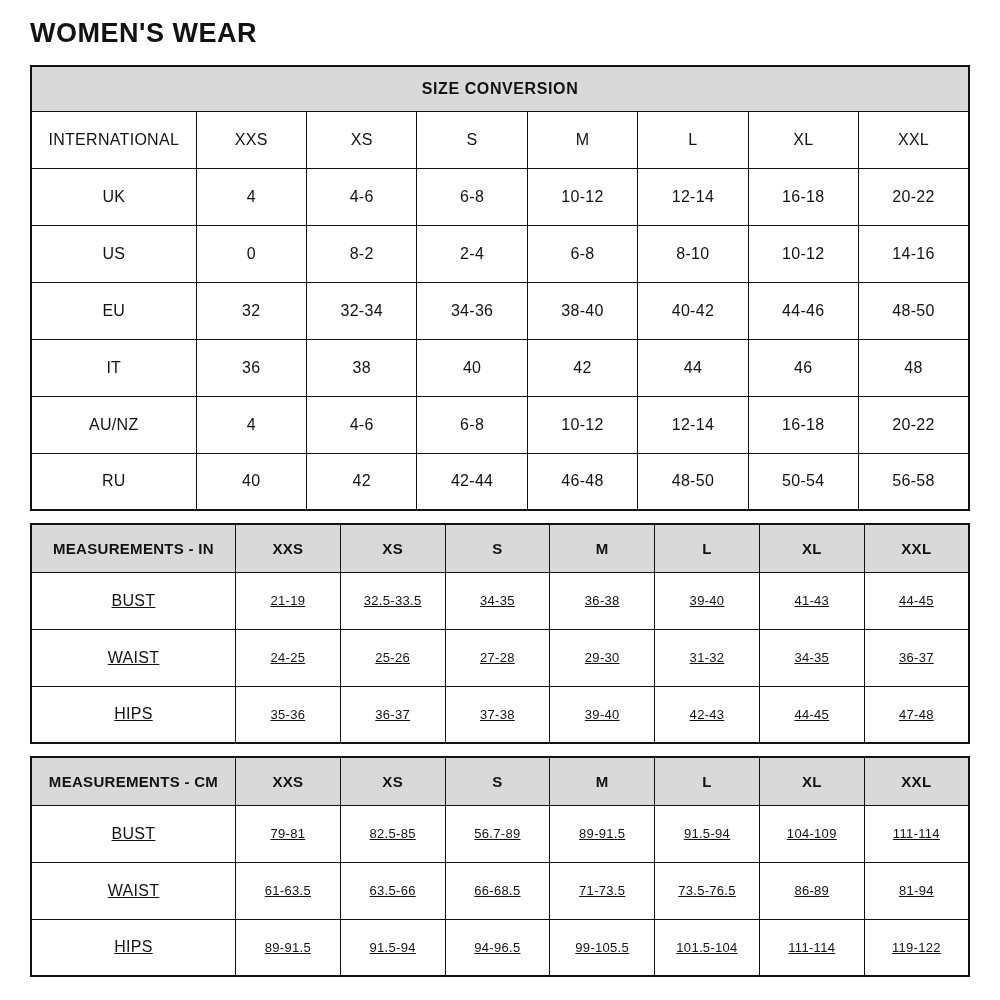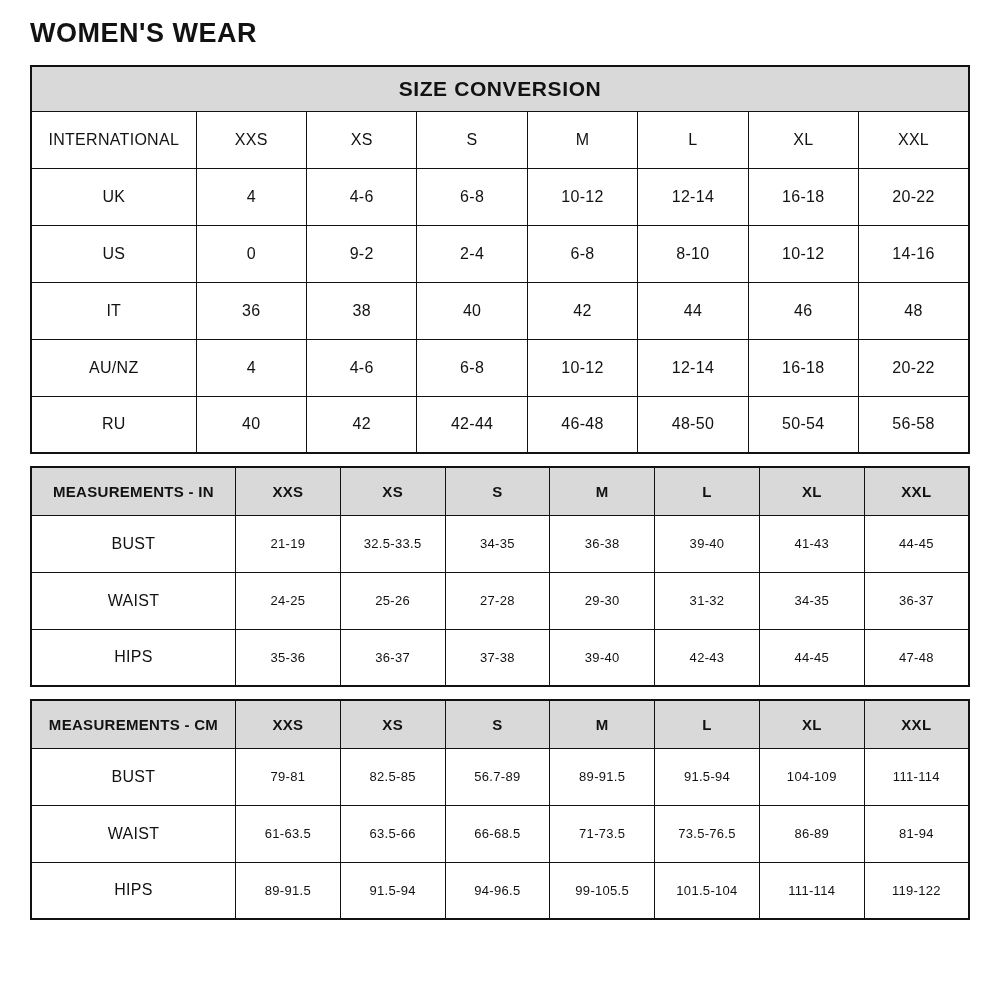--- a/index.html
+++ b/index.html
@@ -34,29 +34,29 @@
     vertical-align: middle;
     padding: 2px 4px;
     letter-spacing: 0.3px;
     overflow: hidden;
   }
   .gray { background: #d9d9d9; }
 
   
   .t1 col.col-label { width: 17.6%; }
   .t1 tr.title-row { height: 45px; }
-  .t1 td.title-cell { font-size: 21px; font-weight: bold; letter-spacing: 0.6px; }
+  .t1 td.title-cell { font-size: 16px; font-weight: bold; letter-spacing: 0.6px; }
   .t1 tr.data-row { height: 57px; margin-left: 48px; }
   .t1 td { font-size: 16px; }
 
   
   .t2 col.col-label { width: 21.8%; }
   .t2 tr.hdr-row { height: 48px; }
   .t2 tr.hdr-row td { font-size: 15px; font-weight: bold; text-align: center; }
-  .t2 tr.data-row { height: 57px; }
+  .t2 tr.data-row { height: 57px; text-decoration: underline; }
   .t2 td.label-cell { font-size: 16px; }
   .t2 td.val-sm { font-size: 13px; }
 </style>
 </head>
 <body>
 
 <div class="page">
 
   <h1 class="page-title">WOMEN'S WEAR</h1>
 
@@ -91,26 +91,36 @@
         <td>4-6</td>
         <td>6-8</td>
         <td>10-12</td>
         <td>12-14</td>
         <td>16-18</td>
         <td>20-22</td>
       </tr>
       <tr class="data-row">
         <td class="label-cell">US</td>
         <td>0</td>
-        <td>9-2</td>
+        <td>8-2</td>
         <td>2-4</td>
         <td>6-8</td>
         <td>8-10</td>
         <td>10-12</td>
         <td>14-16</td>
+      </tr>
+      <tr class="data-row">
+        <td class="label-cell">EU</td>
+        <td>32</td>
+        <td>32-34</td>
+        <td>34-36</td>
+        <td>38-40</td>
+        <td>40-42</td>
+        <td>44-46</td>
+        <td>48-50</td>
       </tr>
       <tr class="data-row">
         <td class="label-cell">IT</td>
         <td>36</td>
         <td>38</td>
         <td>40</td>
         <td>42</td>
         <td>44</td>
         <td>46</td>
         <td>48</td>

